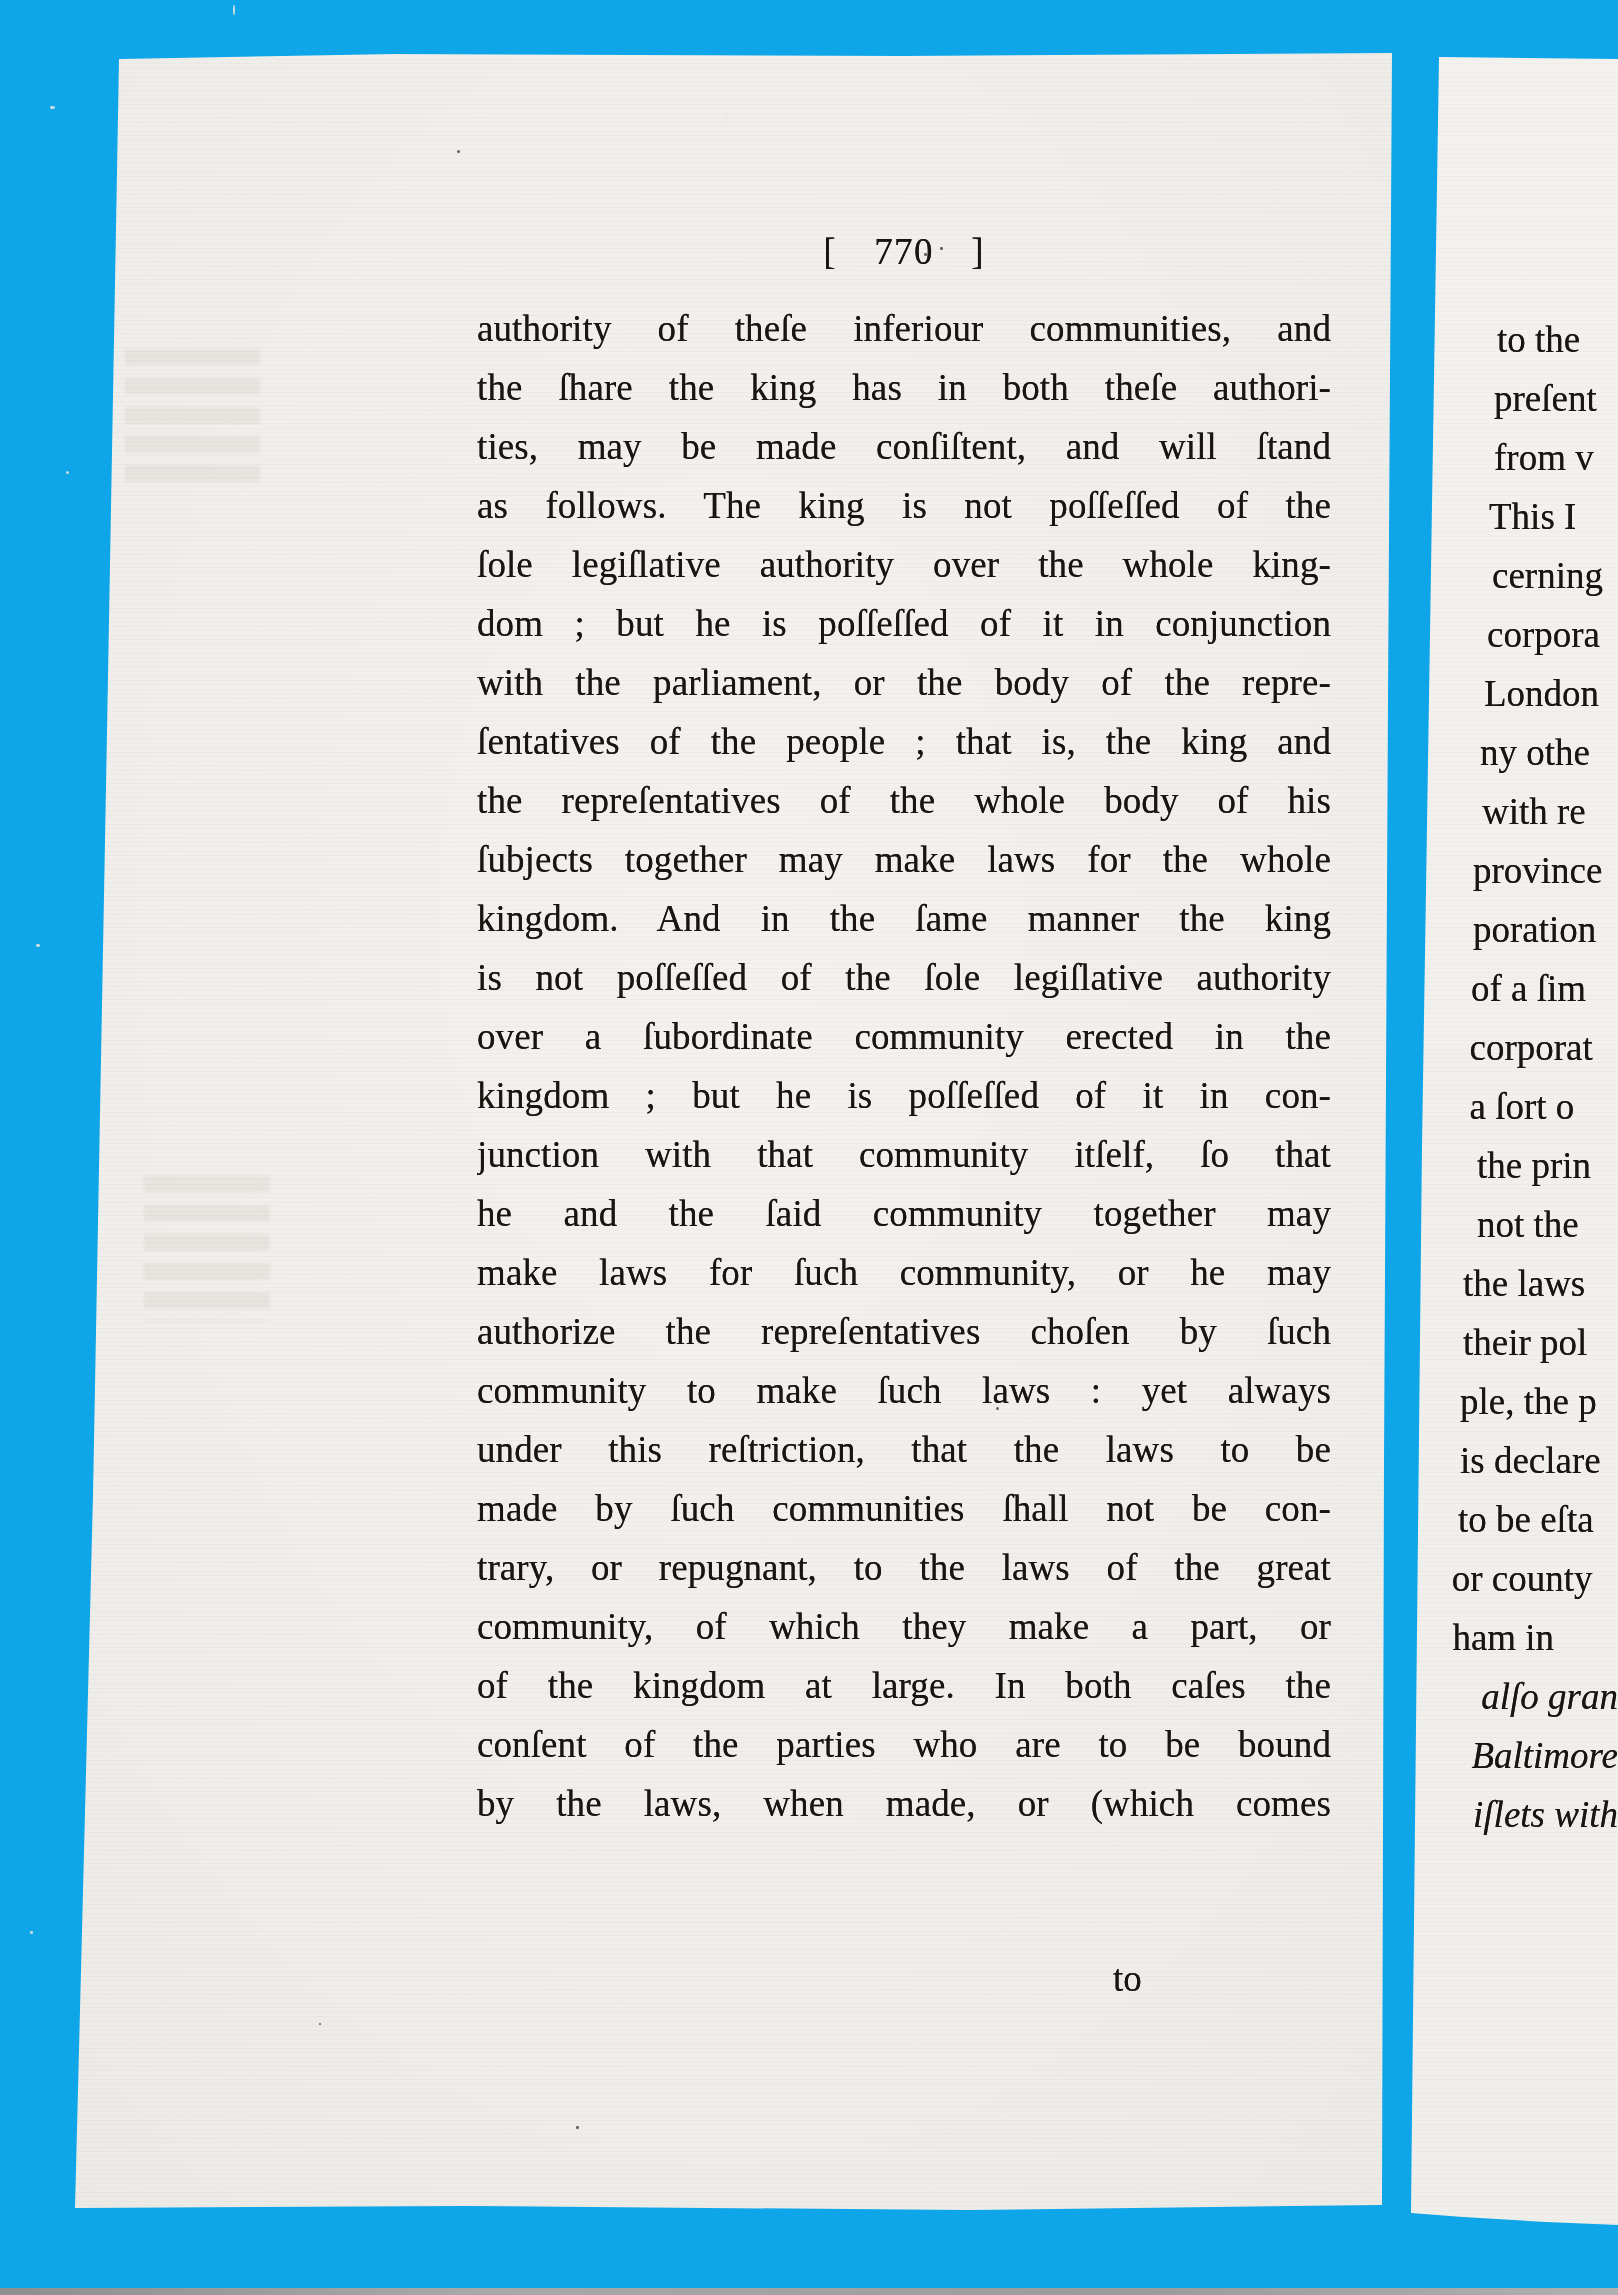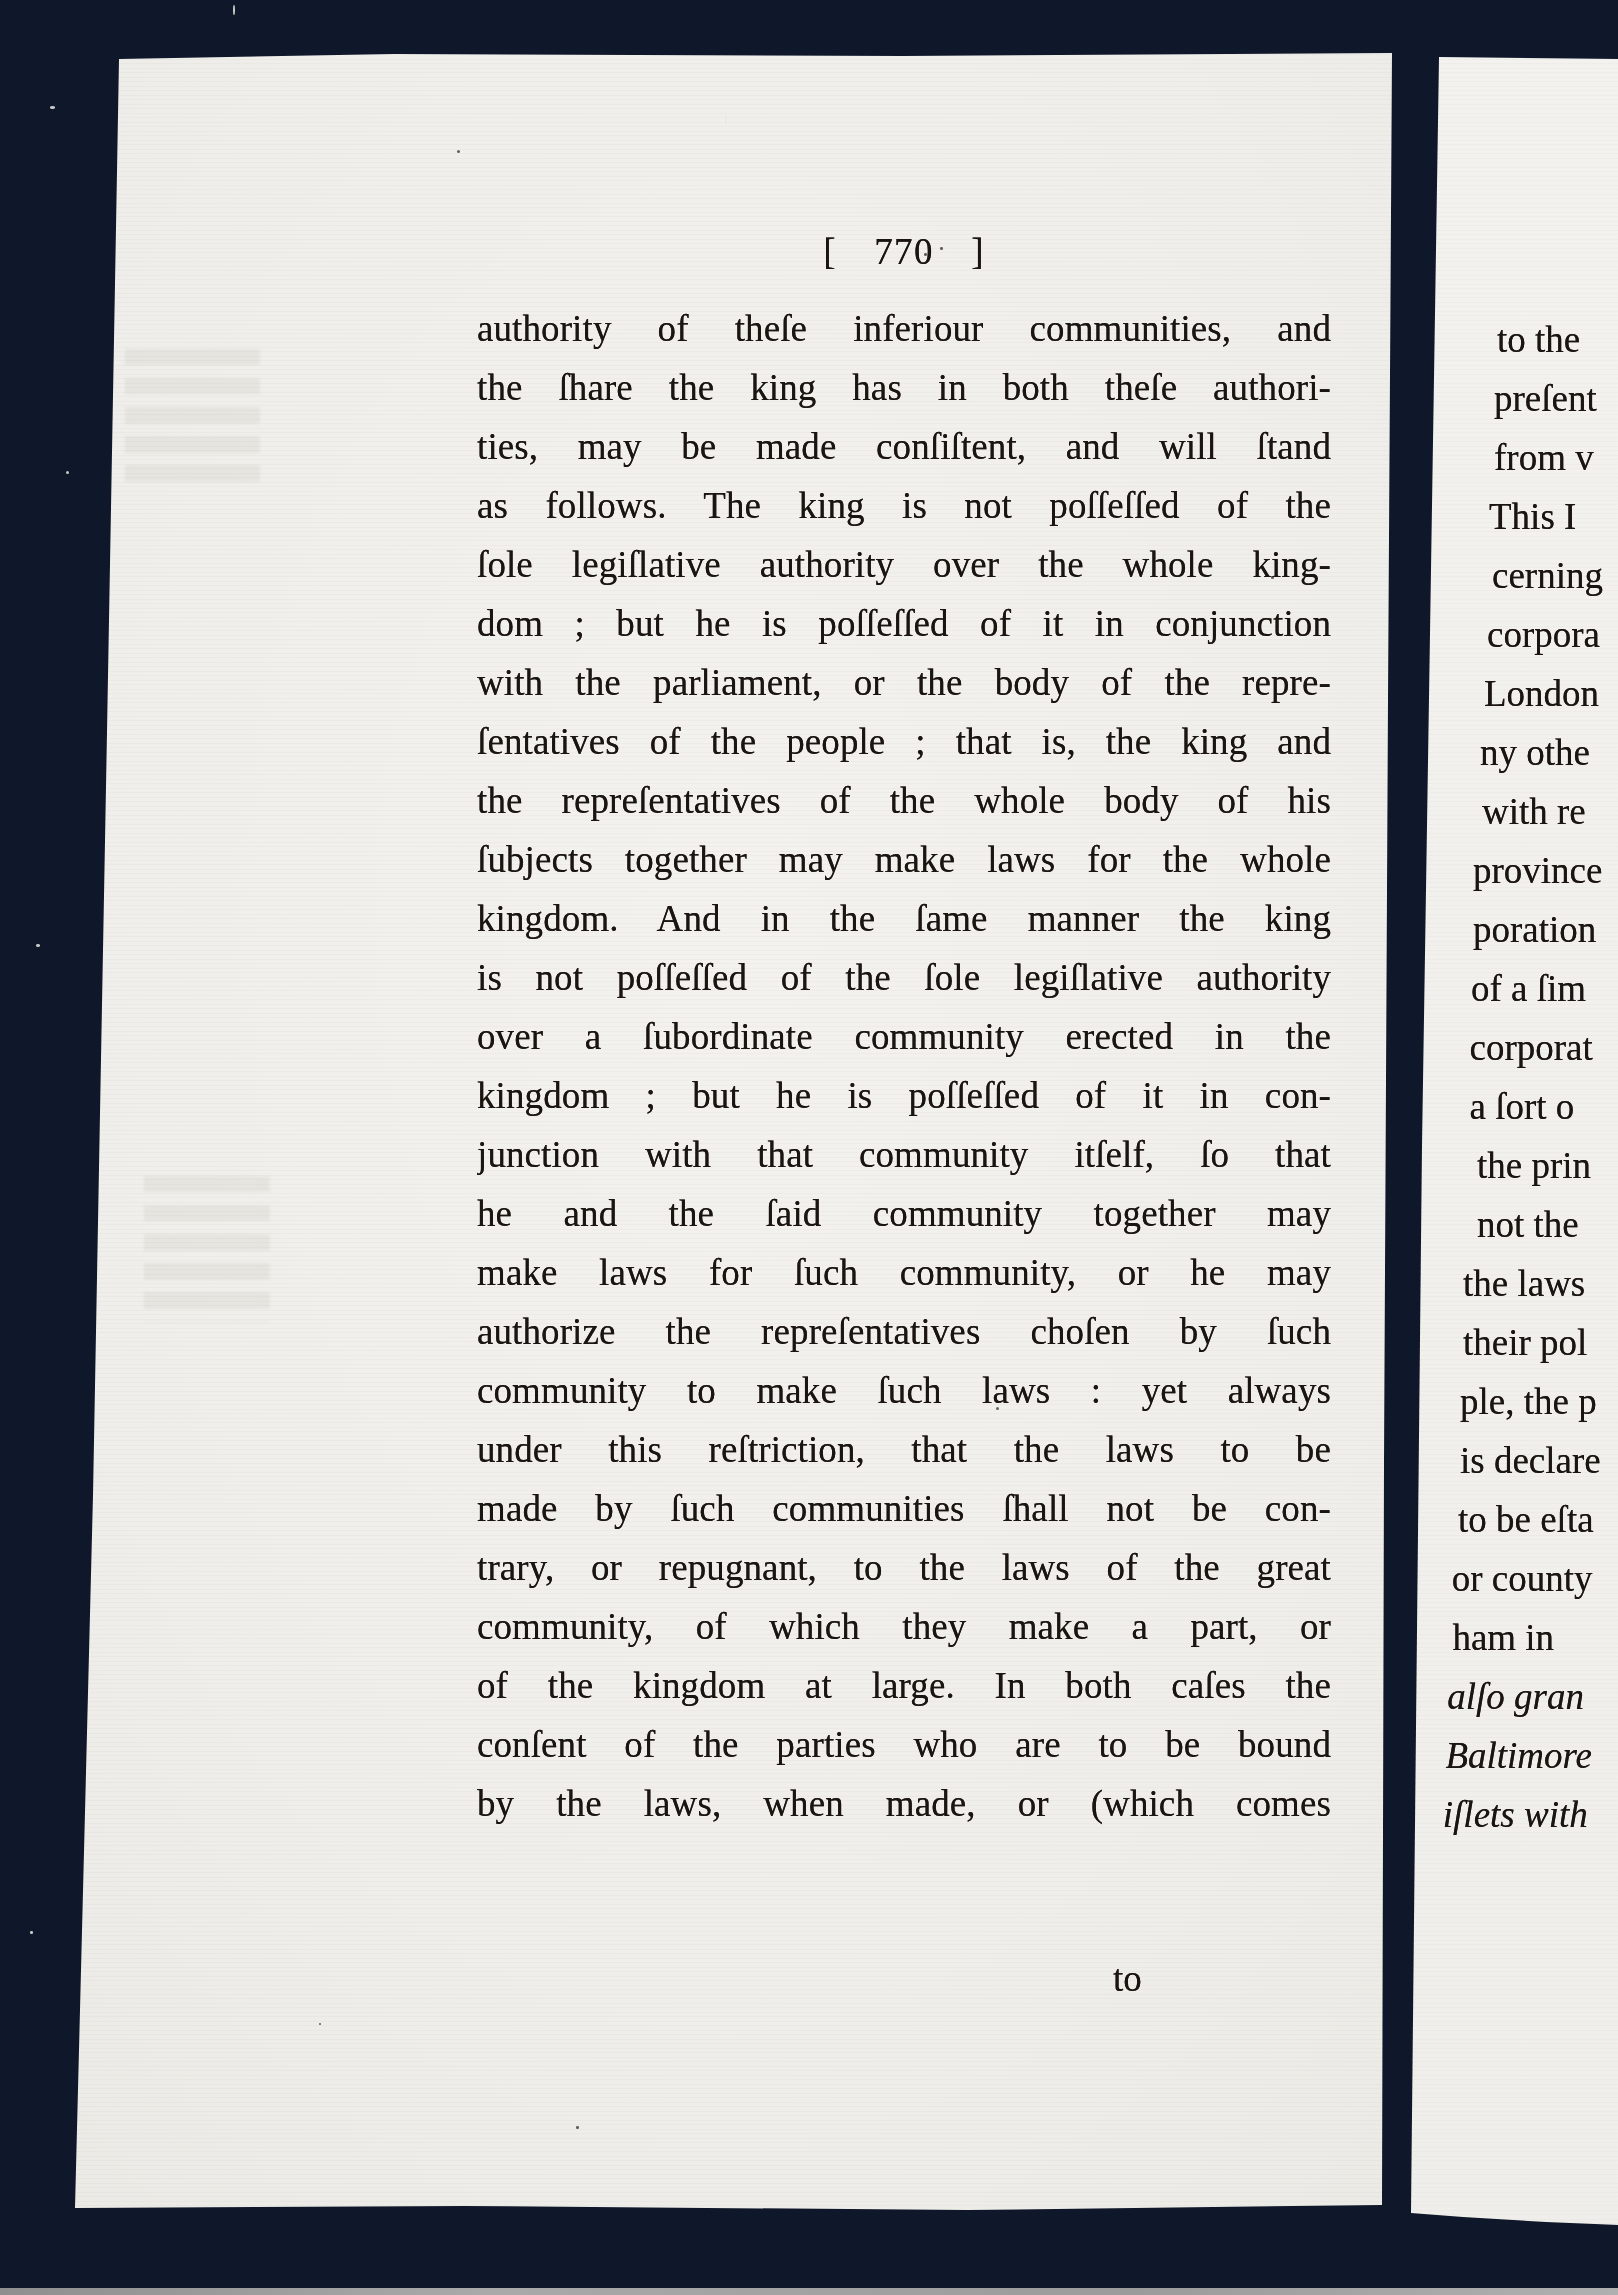--- a/index.html
+++ b/index.html
@@ -1,19 +1,19 @@
 <!DOCTYPE html>
 <html style="font-size:10.2px"><head>
 <meta charset="utf-8">
 <title>Scanned book page</title>
 <style>
   html,body{margin:0;padding:0;background:#000;}
   body{width:1619px;height:2295px;overflow:hidden;position:relative;
        font-family:"Liberation Serif","DejaVu Serif",serif;}
-  .canvas{position:absolute;inset:0;background:#0f172a;padding-left:27px;}
+  .canvas{position:absolute;inset:0;background:#0ea5e9;padding-left:27px;}
 
   
   .page-main{
     position:absolute;inset:0;
     background:
       linear-gradient(to right, rgba(0,0,0,0.06) 0 5.1px, rgba(0,0,0,0) 57px),
       linear-gradient(to left, rgba(0,0,0,0.08) 0 9px, rgba(0,0,0,0) 76px),
       repeating-linear-gradient(to bottom, rgba(90,85,75,0.035) 0 1.3px, rgba(0,0,0,0) 1.3px 4.5px),
       radial-gradient(ellipse at 45% 40%, #f3f2ee 0%, #efeeea 55%, #e9e8e3 100%);
     clip-path: polygon(119px 59px, 394px 54px, 903px 56px, 1392px 53px,
@@ -50,21 +50,21 @@
   }
   
   .ml-line{white-space:normal;overflow:hidden;max-height:59px;}
 
   .catchword{position:absolute;left:1113px;top:1949px;width:223px;
     text-align:left;font-size:37px;height:59px;line-height:59px;}
 
   
   .right-col{position:absolute;left:1439px;top:310px;width:179px;font-size:37px;}
   .rp-line{height:59px;line-height:59px;white-space:nowrap;overflow:visible;}
-  .rp-line.italic{font-style:italic;}
+  .rp-line.italic{font-style:italic;text-align:right;}
   .rp-line:nth-child(1){margin-left:58px}.rp-line:nth-child(2){margin-left:55px}
   .rp-line:nth-child(3){margin-left:55px}.rp-line:nth-child(4){margin-left:50px}
   .rp-line:nth-child(5){margin-left:53px}.rp-line:nth-child(6){margin-left:48px}
   .rp-line:nth-child(7){margin-left:45px}.rp-line:nth-child(8){margin-left:41px}
   .rp-line:nth-child(9){margin-left:43px}.rp-line:nth-child(10){margin-left:34px}
   .rp-line:nth-child(11){margin-left:34px}.rp-line:nth-child(12){margin-left:32px}
   .rp-line:nth-child(13){margin-left:30.5px}.rp-line:nth-child(14){margin-left:30.5px}
   .rp-line:nth-child(15){margin-left:38px}.rp-line:nth-child(16){margin-left:38px}
   .rp-line:nth-child(17){margin-left:24px}.rp-line:nth-child(18){margin-left:24px}
   .rp-line:nth-child(19){margin-left:21px}.rp-line:nth-child(20){margin-left:21px}

